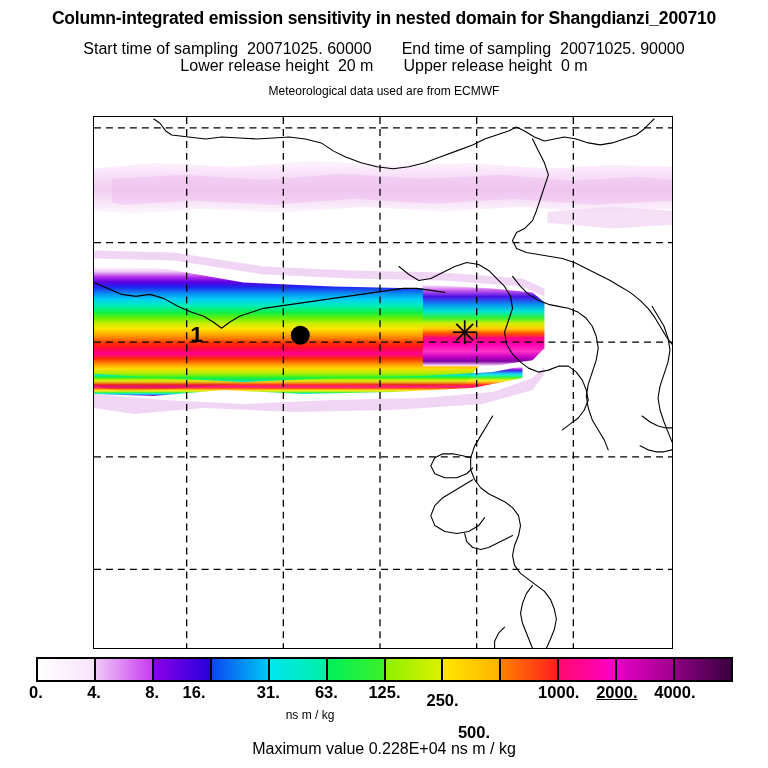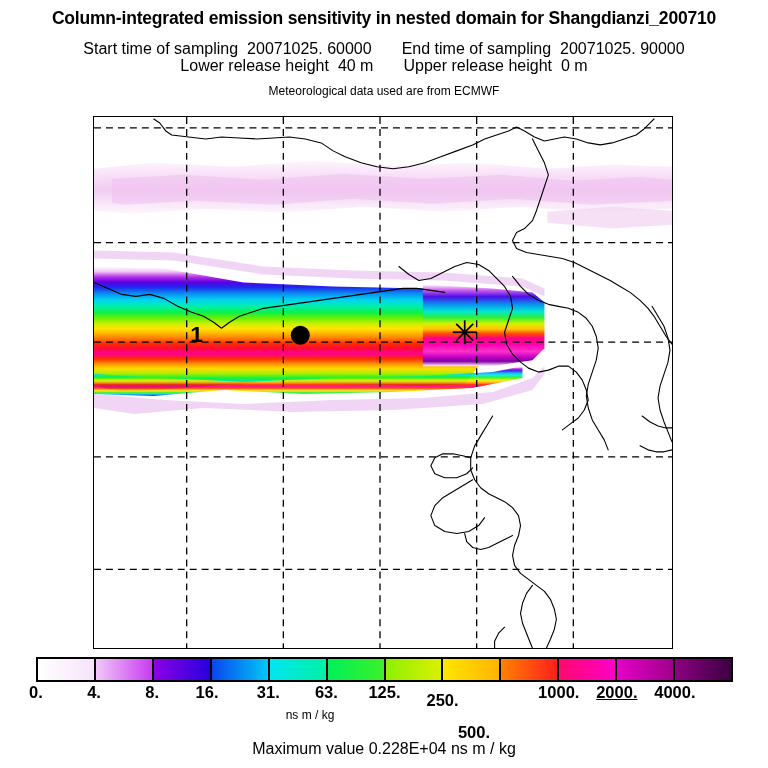--- a/index.html
+++ b/index.html
@@ -45,21 +45,21 @@
 
 <div id="root">
 
   <div class="hdr" id="title">Column-integrated emission sensitivity in nested domain for Shangdianzi_200710</div>
 
   <div class="hdr" id="line2">
     <span>Start time of sampling</span><span class="gap-s"></span><span>20071025. 60000</span><span class="gap"></span><span>End time of sampling</span><span class="gap-s"></span><span>20071025. 90000</span>
   </div>
 
   <div class="hdr" id="line3">
-    <span>Lower release height</span><span class="gap-s"></span><span>40 m</span><span class="gap"></span><span>Upper release height</span><span class="gap-s"></span><span>0 m</span>
+    <span>Lower release height</span><span class="gap-s"></span><span>20 m</span><span class="gap"></span><span>Upper release height</span><span class="gap-s"></span><span>0 m</span>
   </div>
 
   <div class="hdr" id="line4">Meteorological data used are from ECMWF</div>
 
   <div id="map">
     <div id="mapinner">
 
       <svg class="layer" id="plumelayer" viewBox="0 0 580 533" preserveAspectRatio="none">
         <defs>
 
@@ -232,21 +232,21 @@
       <div class="cseg" style="background: linear-gradient(to right, rgb(255, 230, 0), rgb(255, 180, 0));"></div>
       <div class="cseg" style="background: linear-gradient(to right, rgb(255, 130, 0), rgb(255, 30, 30));"></div>
       <div class="cseg" style="background: linear-gradient(to right, rgb(255, 10, 110), rgb(255, 0, 200));"></div>
       <div class="cseg" style="background: linear-gradient(to right, rgb(230, 0, 200), rgb(160, 0, 140));"></div>
       <div class="cseg" style="background: linear-gradient(to right, rgb(140, 0, 130), rgb(60, 0, 65));"></div>
     </div>
   <div id="cticks">
       <div class="ctick" style="left: 36px;">0.</div>
       <div class="ctick" style="left: 94.0833px;">4.</div>
       <div class="ctick" style="left: 152.167px;">8.</div>
-      <div class="ctick" style="left: 207px;">16.</div>
+      <div class="ctick" style="left: 194px;">16.</div>
       <div class="ctick" style="left: 268.333px;">31.</div>
       <div class="ctick" style="left: 326.417px;">63.</div>
       <div class="ctick" style="left: 384.5px;">125.</div>
       <div class="ctick" style="left: 442.583px; margin-top: 8px;">250.</div>
       <div class="ctick" style="left: 474px; margin-top: 40px;">500.</div>
       <div class="ctick" style="left: 558.75px;">1000.</div>
       <div class="ctick" style="left: 616.833px; text-decoration: underline;">2000.</div>
       <div class="ctick" style="left: 674.917px;">4000.</div>
     </div>
 

